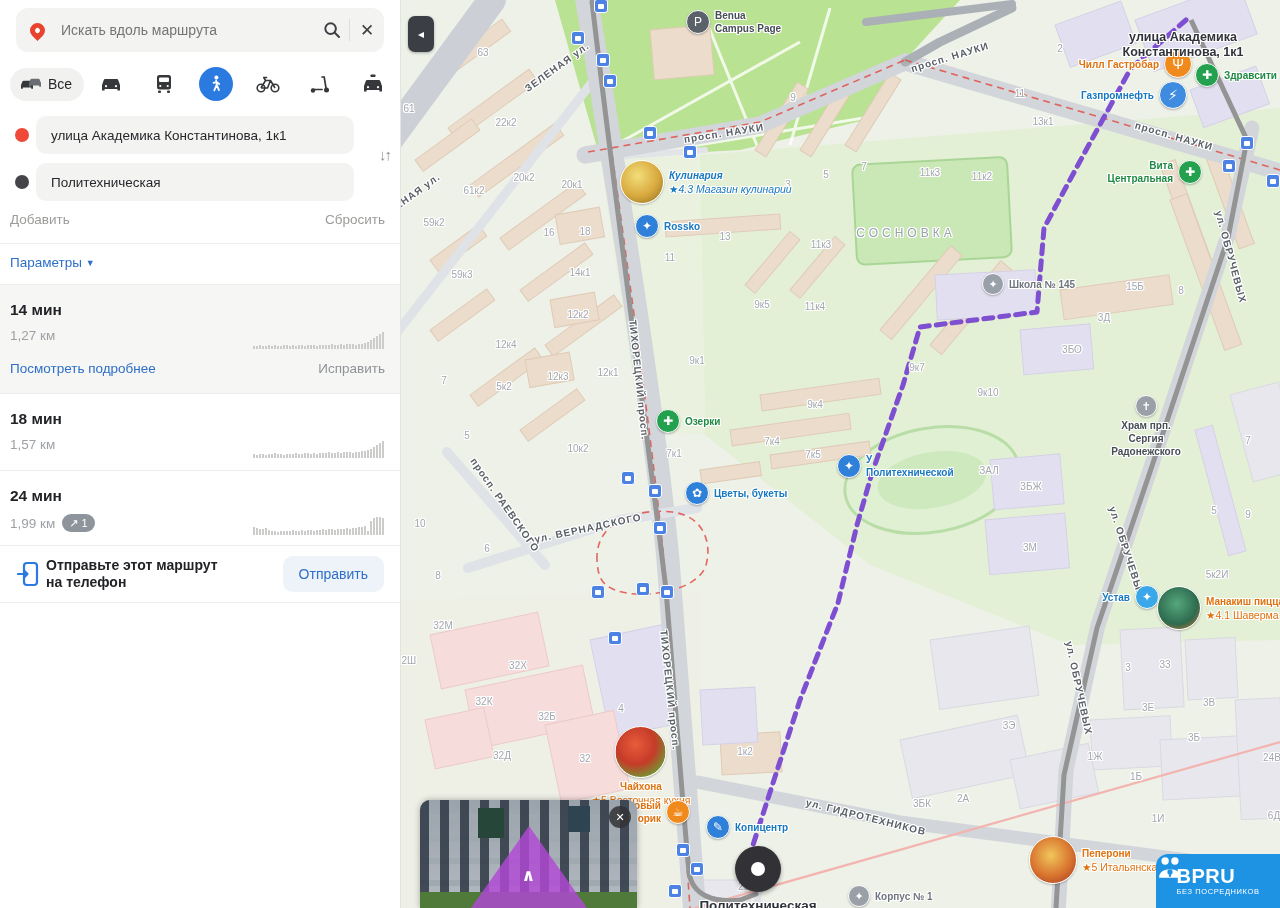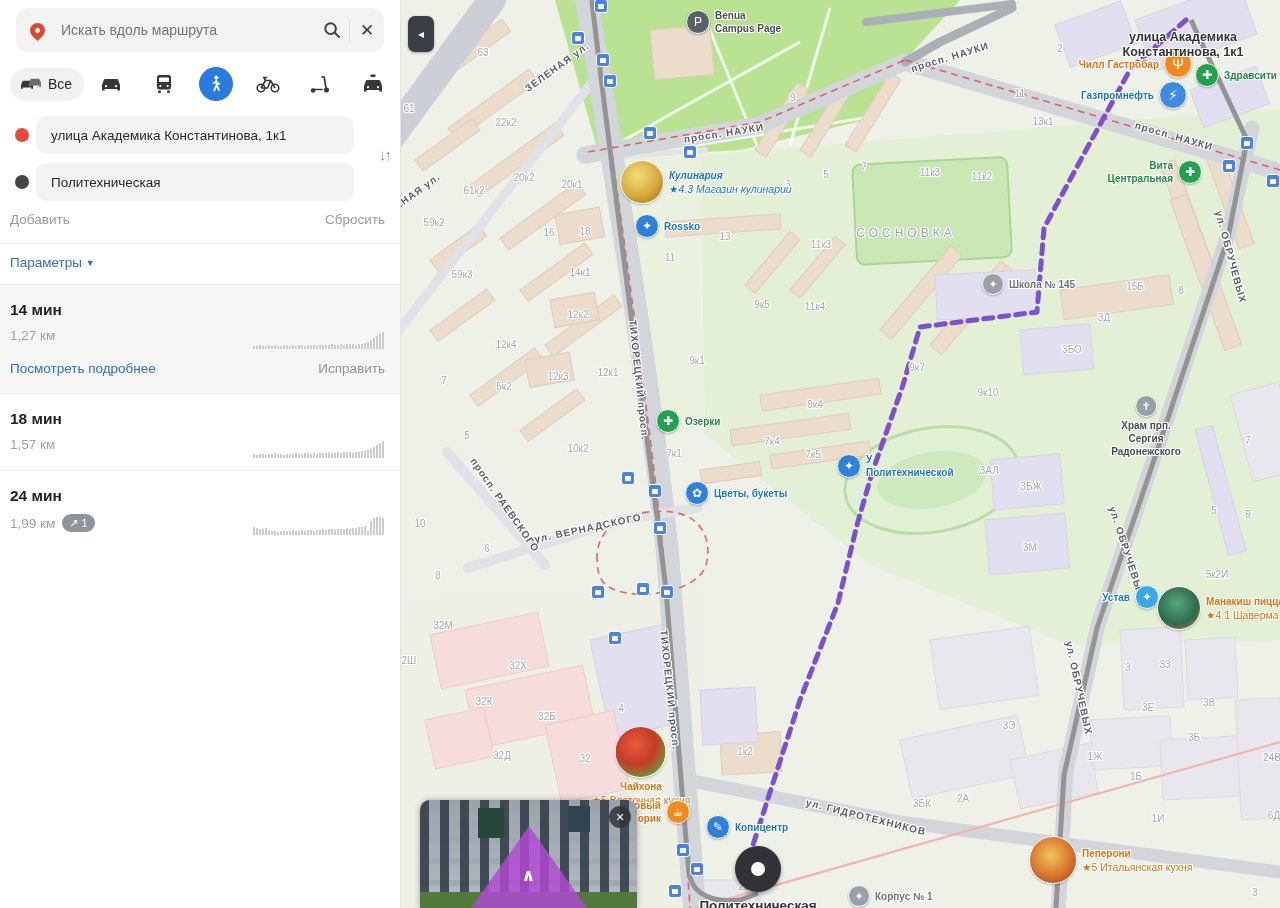--- a/index.html
+++ b/index.html
@@ -367,20 +367,32 @@
             <i style="height: 4px;"></i>
             <i style="height: 14px;"></i>
             <i style="height: 17px;"></i>
             <i style="height: 18px;"></i>
             <i style="height: 18px;"></i>
             <i style="height: 17px;"></i>
           </div>
         </div>
       </div>
 
+    <div id="send">
+      <div class="send-ico">
+        <svg width="26" height="28" viewBox="0 0 26 28">
+            <rect x="8" y="3" width="13" height="22" rx="3" fill="none" stroke="#2b7ae0" stroke-width="2.2"></rect>
+            <path d="M2 14h9M8 10.5L11.5 14 8 17.5" fill="none" stroke="#2b7ae0" stroke-width="2.2" stroke-linecap="round" stroke-linejoin="round"></path>
+          </svg>
+      </div>
+      <div class="send-text">
+        <span>Отправьте этот маршрут</span><br><span>на телефон</span>
+      </div>
+      <button class="send-btn">Отправить</button>
+    </div>
   </div>
 
   <div id="map">
     <svg width="880" height="908" viewBox="400 0 880 908">
       <rect x="400" y="0" width="880" height="908" fill="#eef1e8"></rect>
 
       <path d="M555,0 L960,0 L905,60 L865,120 L740,150 L600,158 L572,60 Z" fill="#b9e292"></path>
       <path d="M700,155 L1280,108 L1280,640 L1070,645 L870,565 L705,435 Z" fill="#e4f0d6"></path>
       <path d="M600,160 L700,155 L705,435 L640,430 Z" fill="#eaf2df"></path>
       <path d="M400,600 L700,590 L700,908 L400,908 Z" fill="#eef0e6"></path>
@@ -783,14 +795,27 @@
     <div id="thumb">
       <div class="thumb-bldg"></div>
       <div class="thumb-sign"></div>
       <div class="thumb-sign2"></div>
       <div class="thumb-grass"></div>
       <div class="thumb-tri"></div>
       <div class="thumb-chev">∧</div>
       <div class="thumb-x">✕</div>
     </div>
 
+    <div id="bpru">
+      <svg width="28" height="26" viewBox="0 0 24 24">
+        <circle cx="7.5" cy="6.5" r="3.4" fill="#fff"></circle>
+          <circle cx="16.5" cy="6.5" r="3.4" fill="#fff"></circle>
+        <path d="M2,21c0-4.2 4.3-7 10-7s10,2.8 10,7v1H2z" fill="#fff"></path>
+        <circle cx="12" cy="16.5" r="2.4" fill="#1e93e4"></circle>
+          <rect x="11" y="16.5" width="2" height="4.5" fill="#1e93e4"></rect>
+      </svg>
+      <div class="bpru-txt">
+        <div class="bpru-t1">BPRU</div>
+        <div class="bpru-t2">БЕЗ ПОСРЕДНИКОВ</div>
+      </div>
+    </div>
   </div>
 </div>
 
 </body></html>

